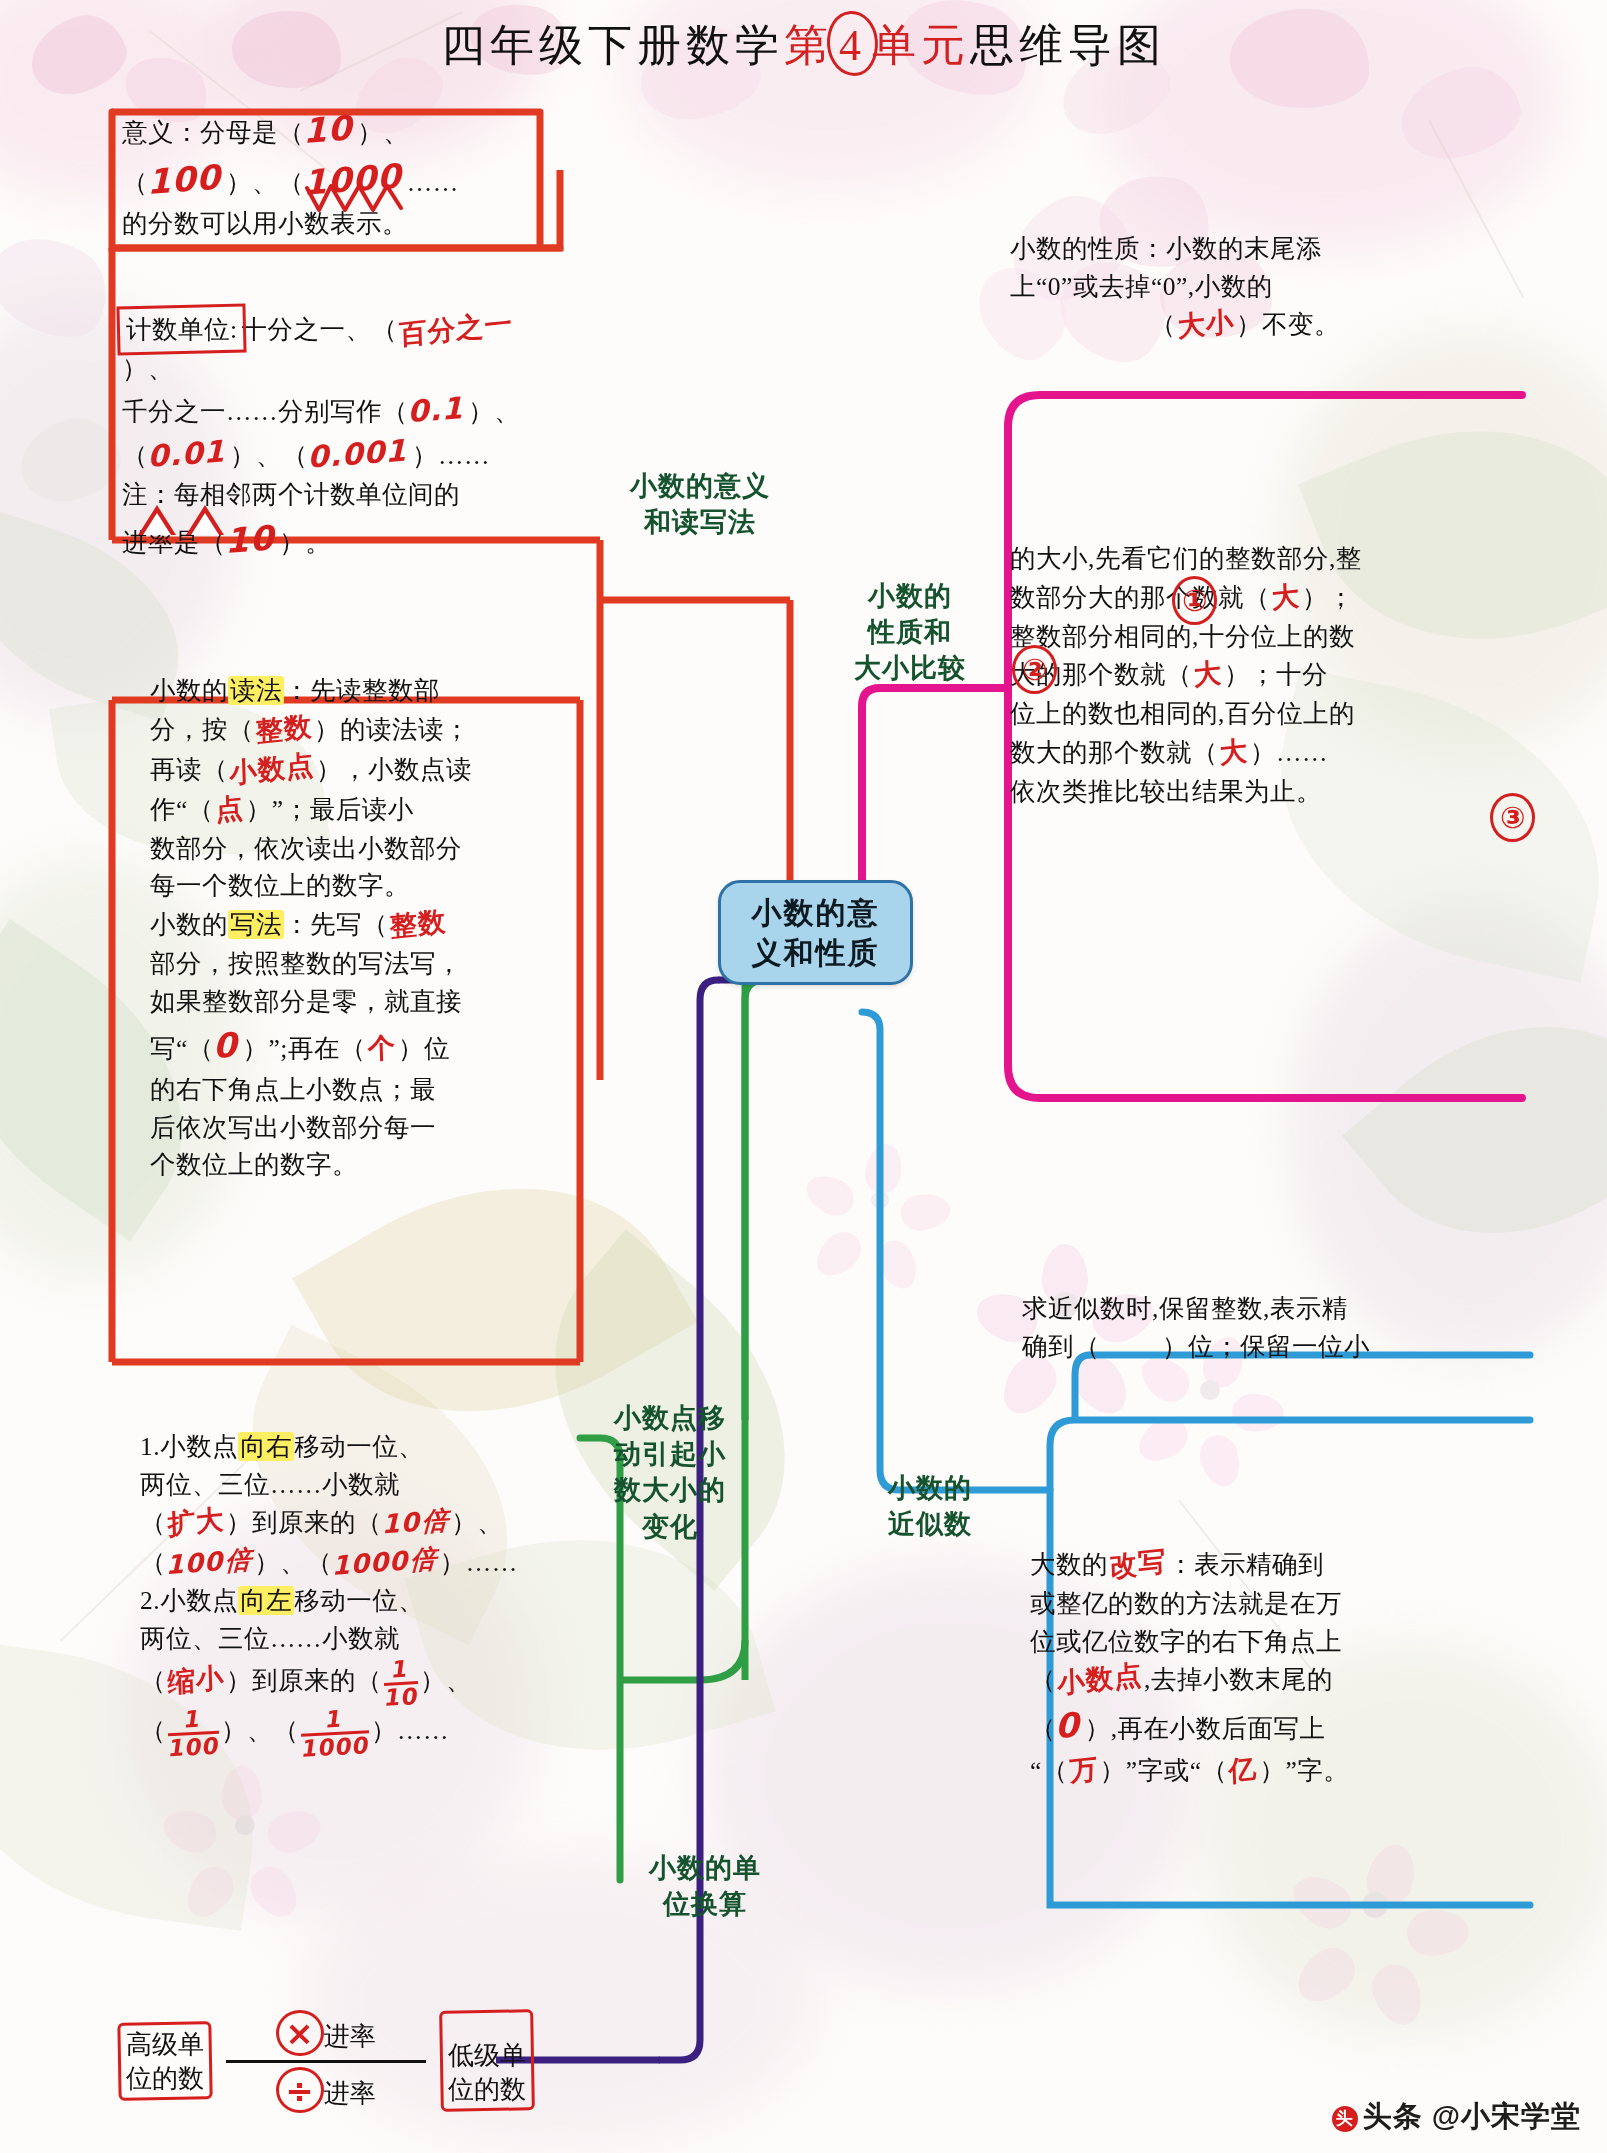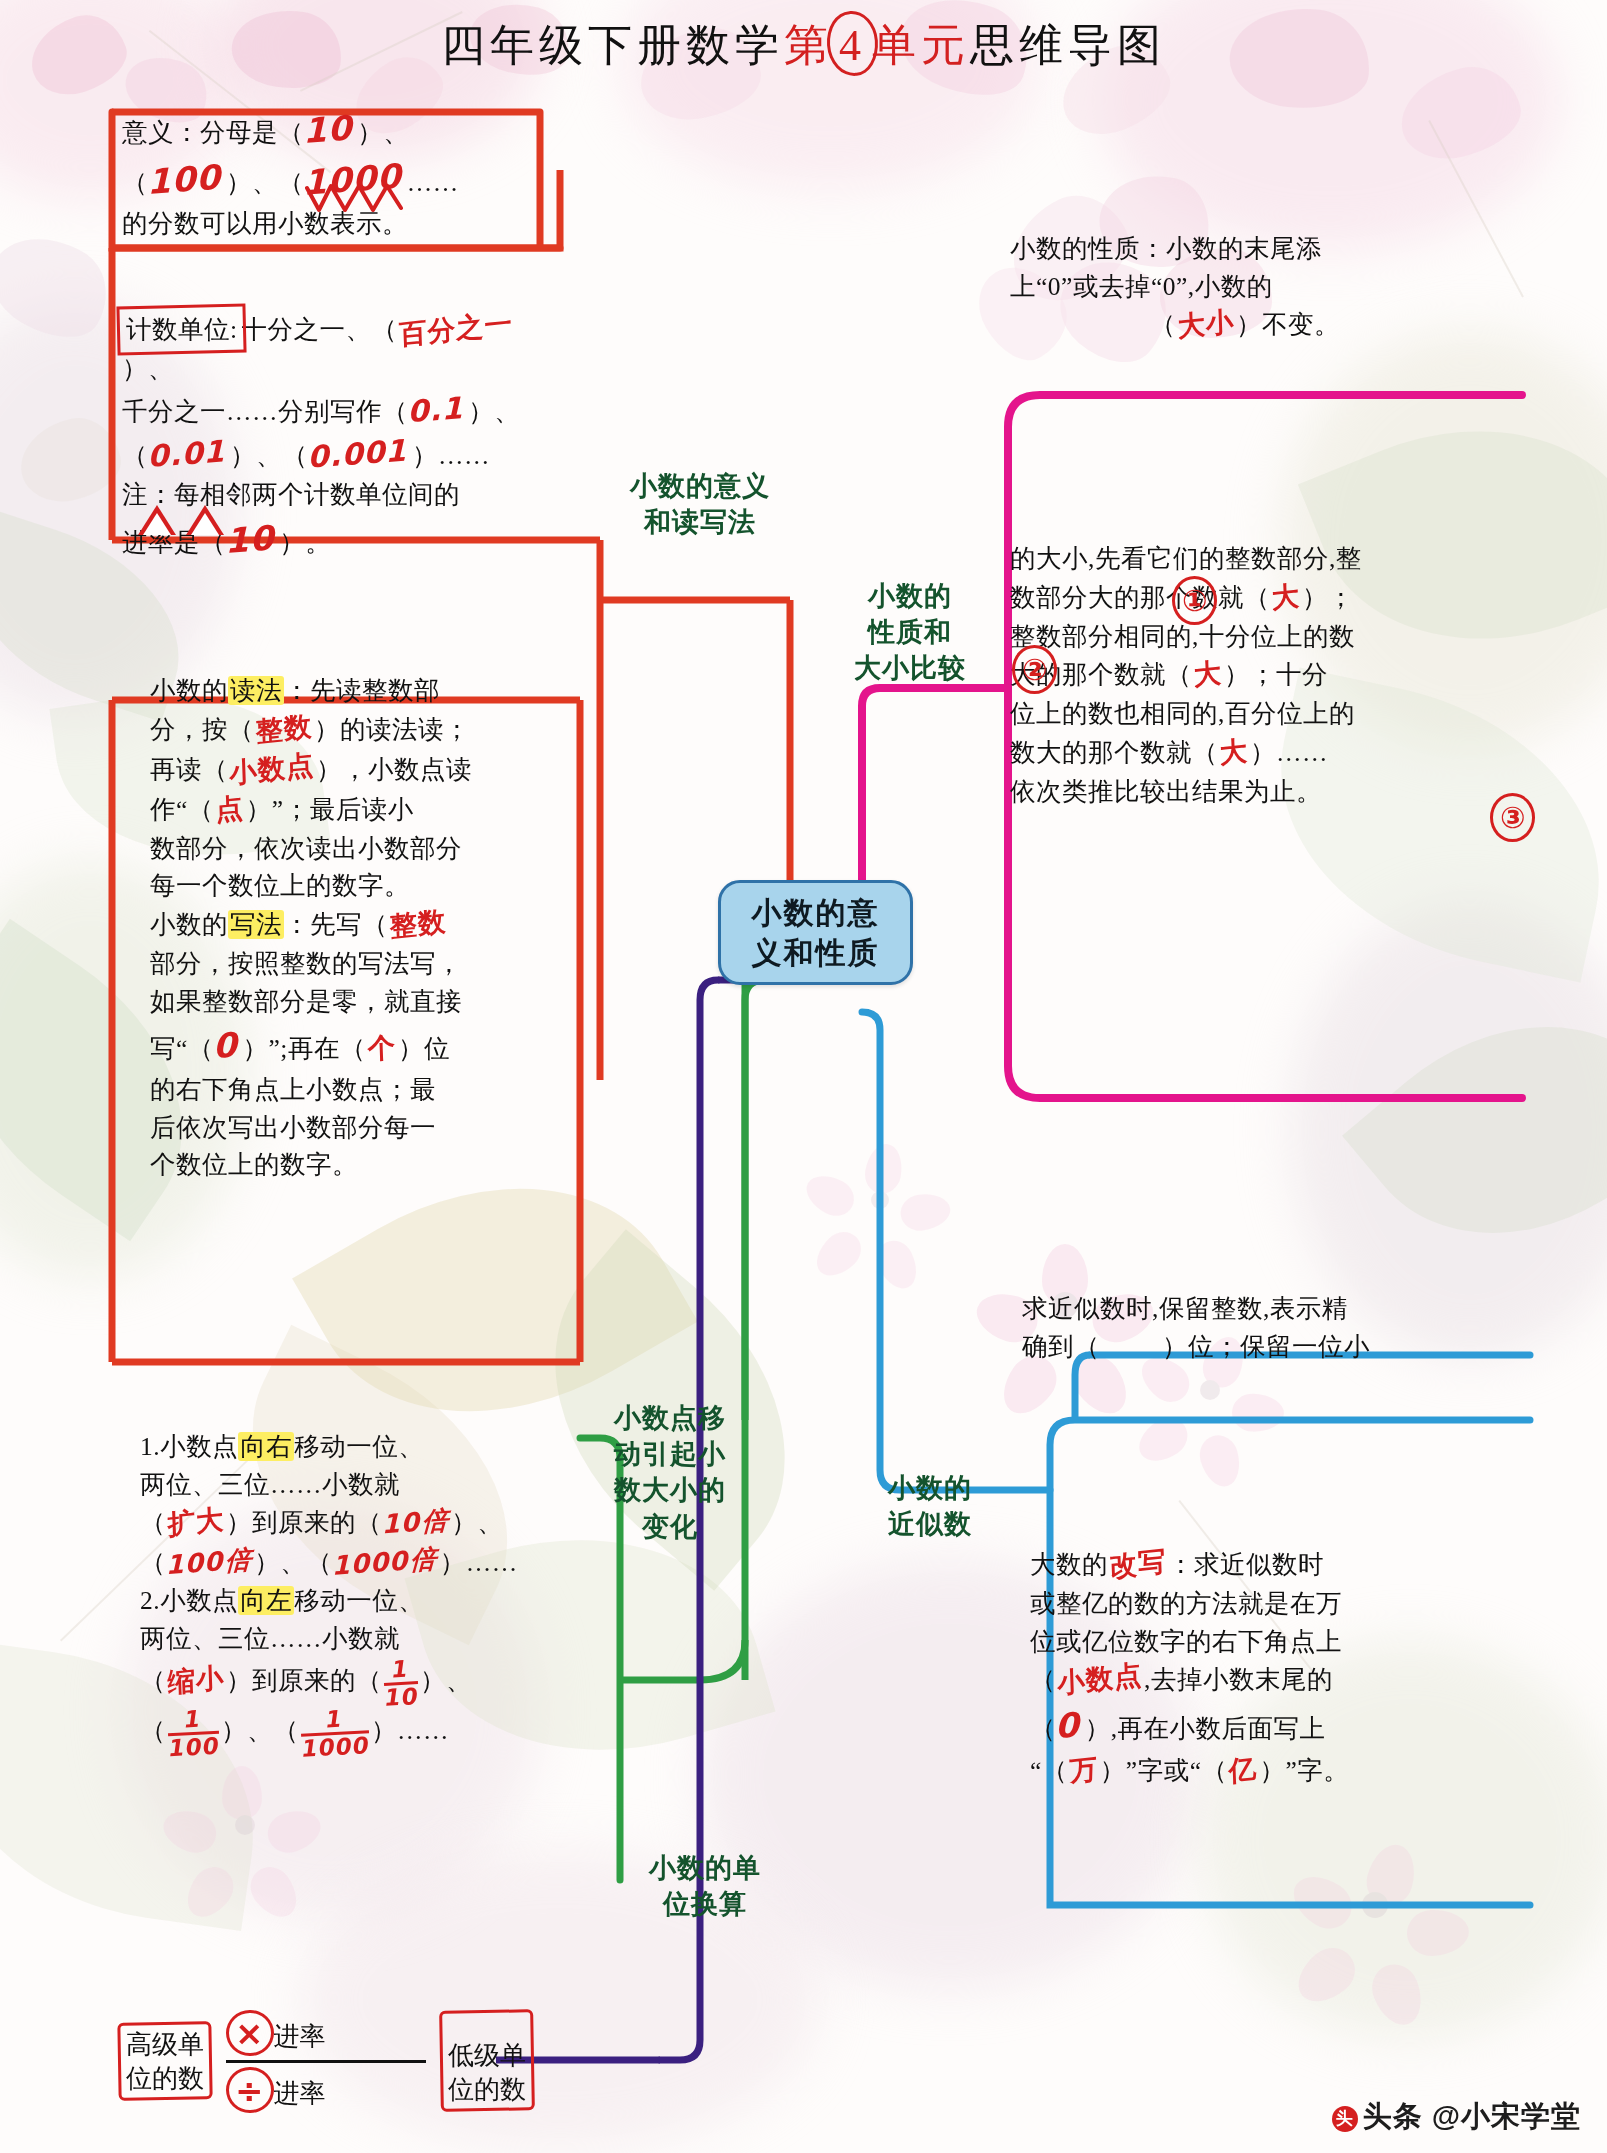--- a/index.html
+++ b/index.html
@@ -229,21 +229,21 @@
     line-height: 1.3;
   }
   .fbox::after {
     content: "";
     position: absolute;
     left: -8px; top: -6px; right: -8px; bottom: -4px;
     border: 3.5px solid #d51f1f;
     border-radius: 6px;
     transform: rotate(-1deg);
   }
-  .fracstack { display: inline-block; vertical-align: middle; }
+  .fracstack { display: inline-block; text-align: center; vertical-align: middle; }
   .fracstack .bar { height: 3px; background: #111; margin: 4px 0; }
 
   
   .watermark {
     position: absolute;
     right: 26px; bottom: 16px;
     font-size: 29px;
     color: #1d1d1d;
     font-weight: 700;
     z-index: 28;
@@ -550,21 +550,21 @@
 
   <div class="panel" style="left:1022px; top:1290px; width:500px;">
     <p>求近似数时,保留整数,表示精</p>
     <p>
       <span>确到（</span><span style="display:inline-block;width:62px;"></span><span>）位；保留一位小</span>
     </p>
   </div>
 
   <div class="panel" style="left:1030px; top:1545px; width:500px;">
     <p>
-      <span>大数的</span><span class="hw cn">改写</span><span>：求近似数时</span>
+      <span>大数的</span><span class="hw cn">改写</span><span>：表示精确到</span>
     </p>
     <p>或整亿的数的方法就是在万</p>
     <p>位或亿位数字的右下角点上</p>
     <p>
       <span>（</span><span class="hw cn">小数点</span><span>,去掉小数末尾的</span>
     </p>
     <p>
       <span>（</span><span class="hw big">0</span><span>）,再在小数后面写上</span>
     </p>
     <p>

